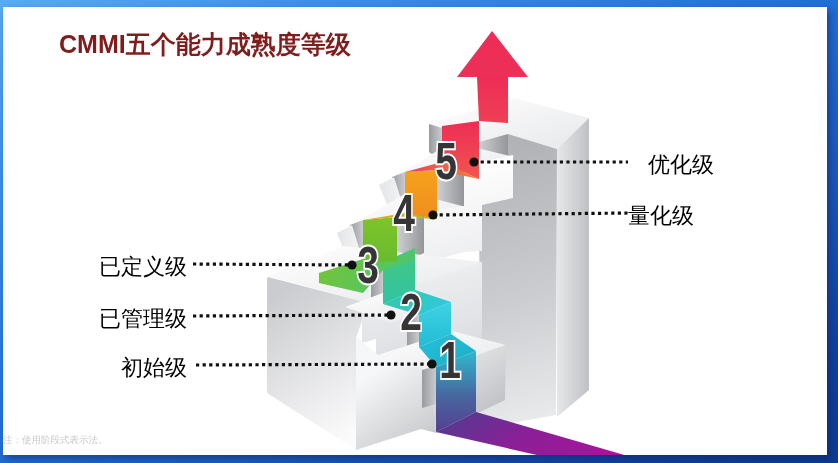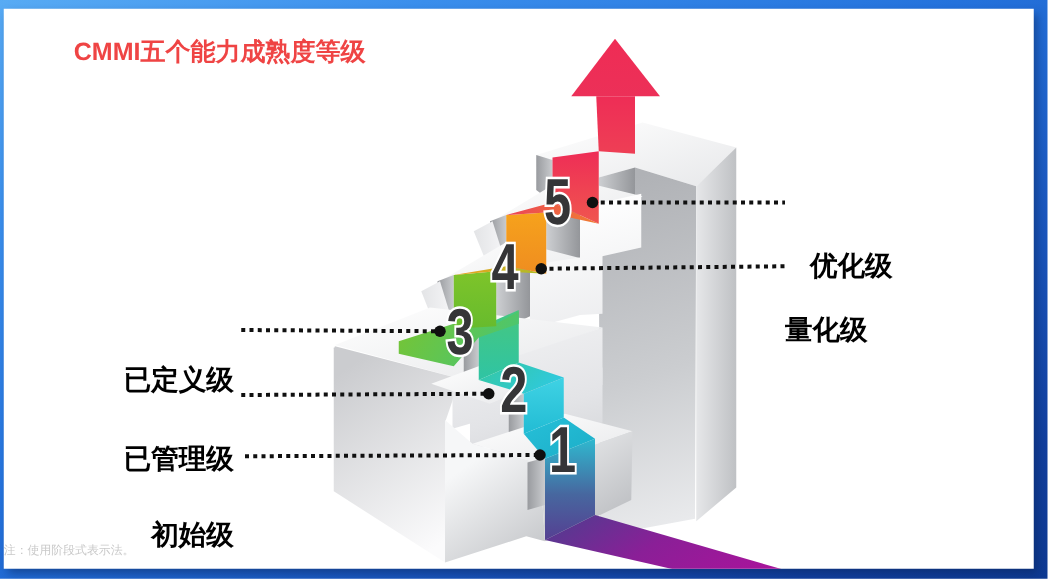--- a/index.html
+++ b/index.html
@@ -9,30 +9,30 @@
     background:linear-gradient(152deg,#58abf4 0%,#3a8eec 20%,#2472dc 45%,#1a55bc 70%,#123f9e 88%,#0e3a92 100%);
   }
   .slide {
     position:absolute; left:3px; top:7px; width:824px; height:448px;
     background:#ffffff;
     box-shadow:3px 4px 7px rgba(8,35,90,0.5);
   }
   .svg-layer { position:absolute; left:0; top:0; width:838px; height:463px; }
   .title {
     position:absolute; left:59px; top:28px; width:600px;
-    font-size:20px; font-weight:bold; color:#ef4444; letter-spacing:0px;
+    font-size:25px; font-weight:bold; color:#7f1d1d; letter-spacing:0px;
   }
   .lvl-label {
-    position:absolute; font-weight:bold; color:#000; white-space:nowrap;margin-top:48px;
+    position:absolute; font-weight:normal; color:#000; white-space:nowrap;
   }
   .lvl-left  { font-size:22px; text-align:right; width:100px; }
   .lvl-right { font-size:22px; text-align:left; width:110px; }
-  #lbl-1 { left:87px;  top:365px; }
+  #lbl-1 { left:87px;  top:353px; }
   #lbl-2 { left:87px;  top:304px; }
-  #lbl-3 { left:87px;  top:241px; }
+  #lbl-3 { left:87px;  top:252px; }
   #lbl-4 { left:628px; top:201px; }
   #lbl-5 { left:648px; top:150px; }
   .footnote {
     position:absolute; left:3px; top:434px; font-size:9.5px; color:#c9c9c9;
   }
   .stair-num {
     font-family:"Liberation Sans","DejaVu Sans",sans-serif;
     font-size:52px; font-weight:bold; fill:#353537;
     stroke:#ffffff; stroke-width:4px; paint-order:stroke fill;
   }

